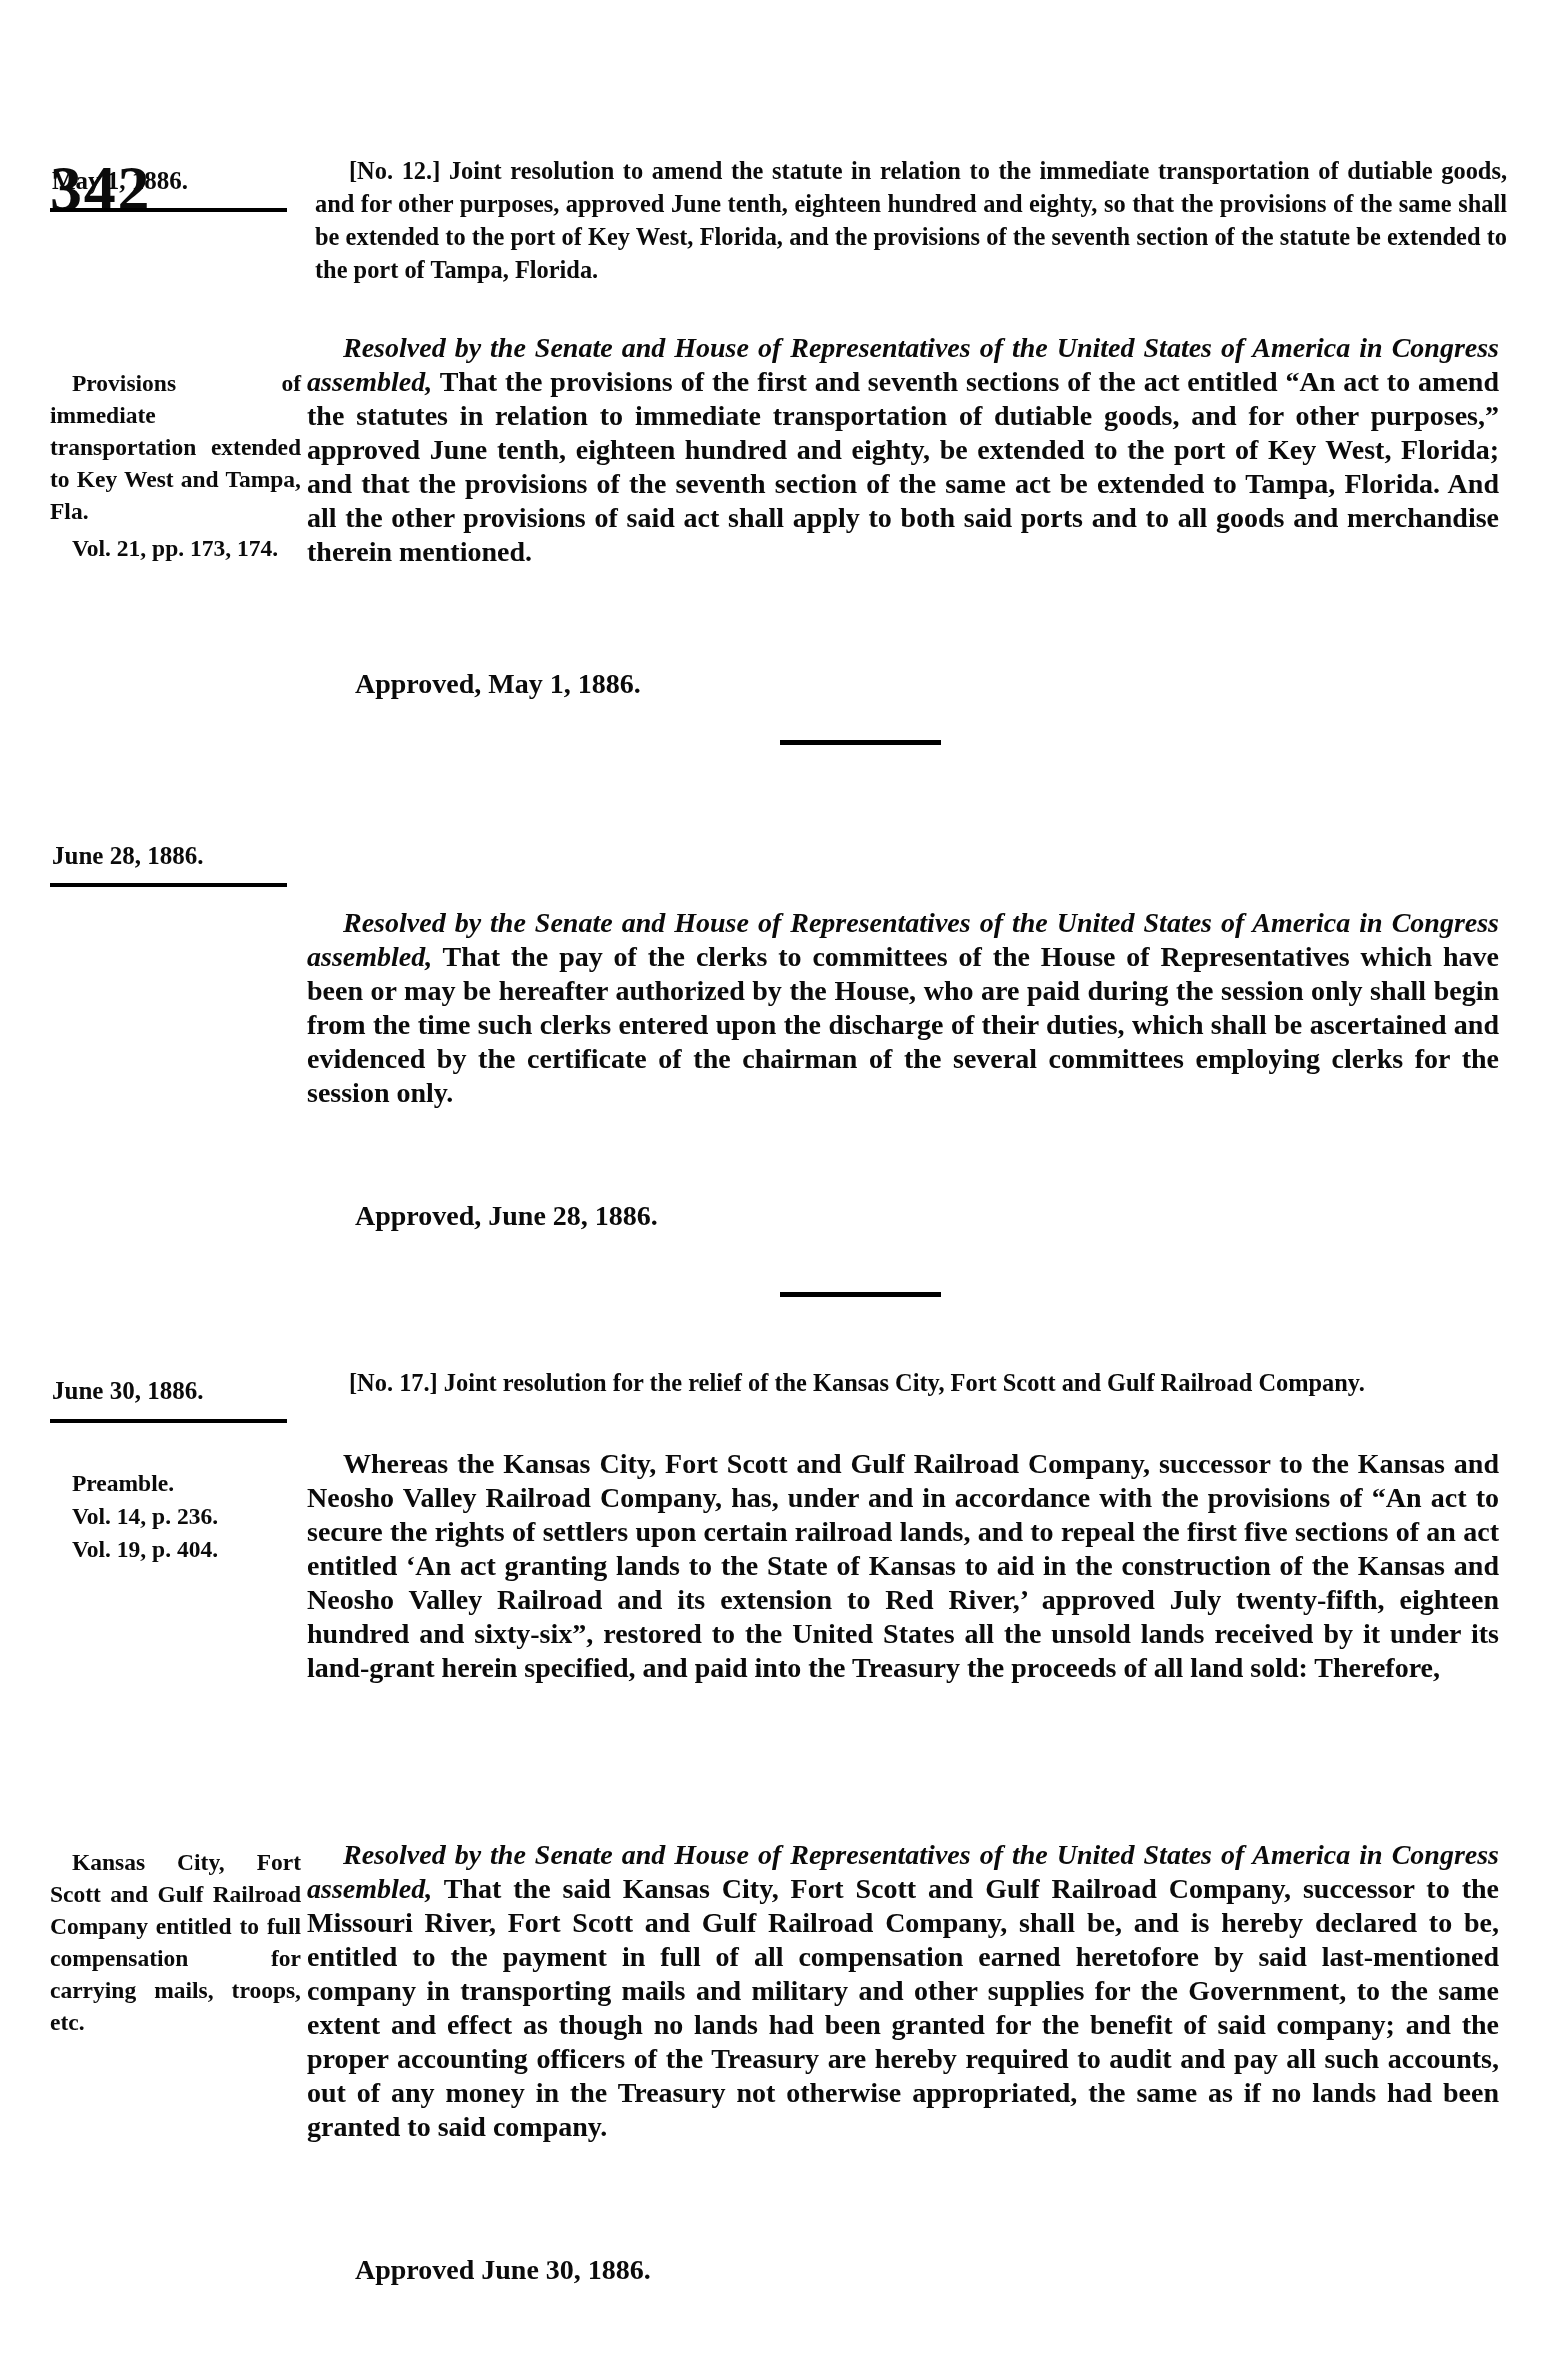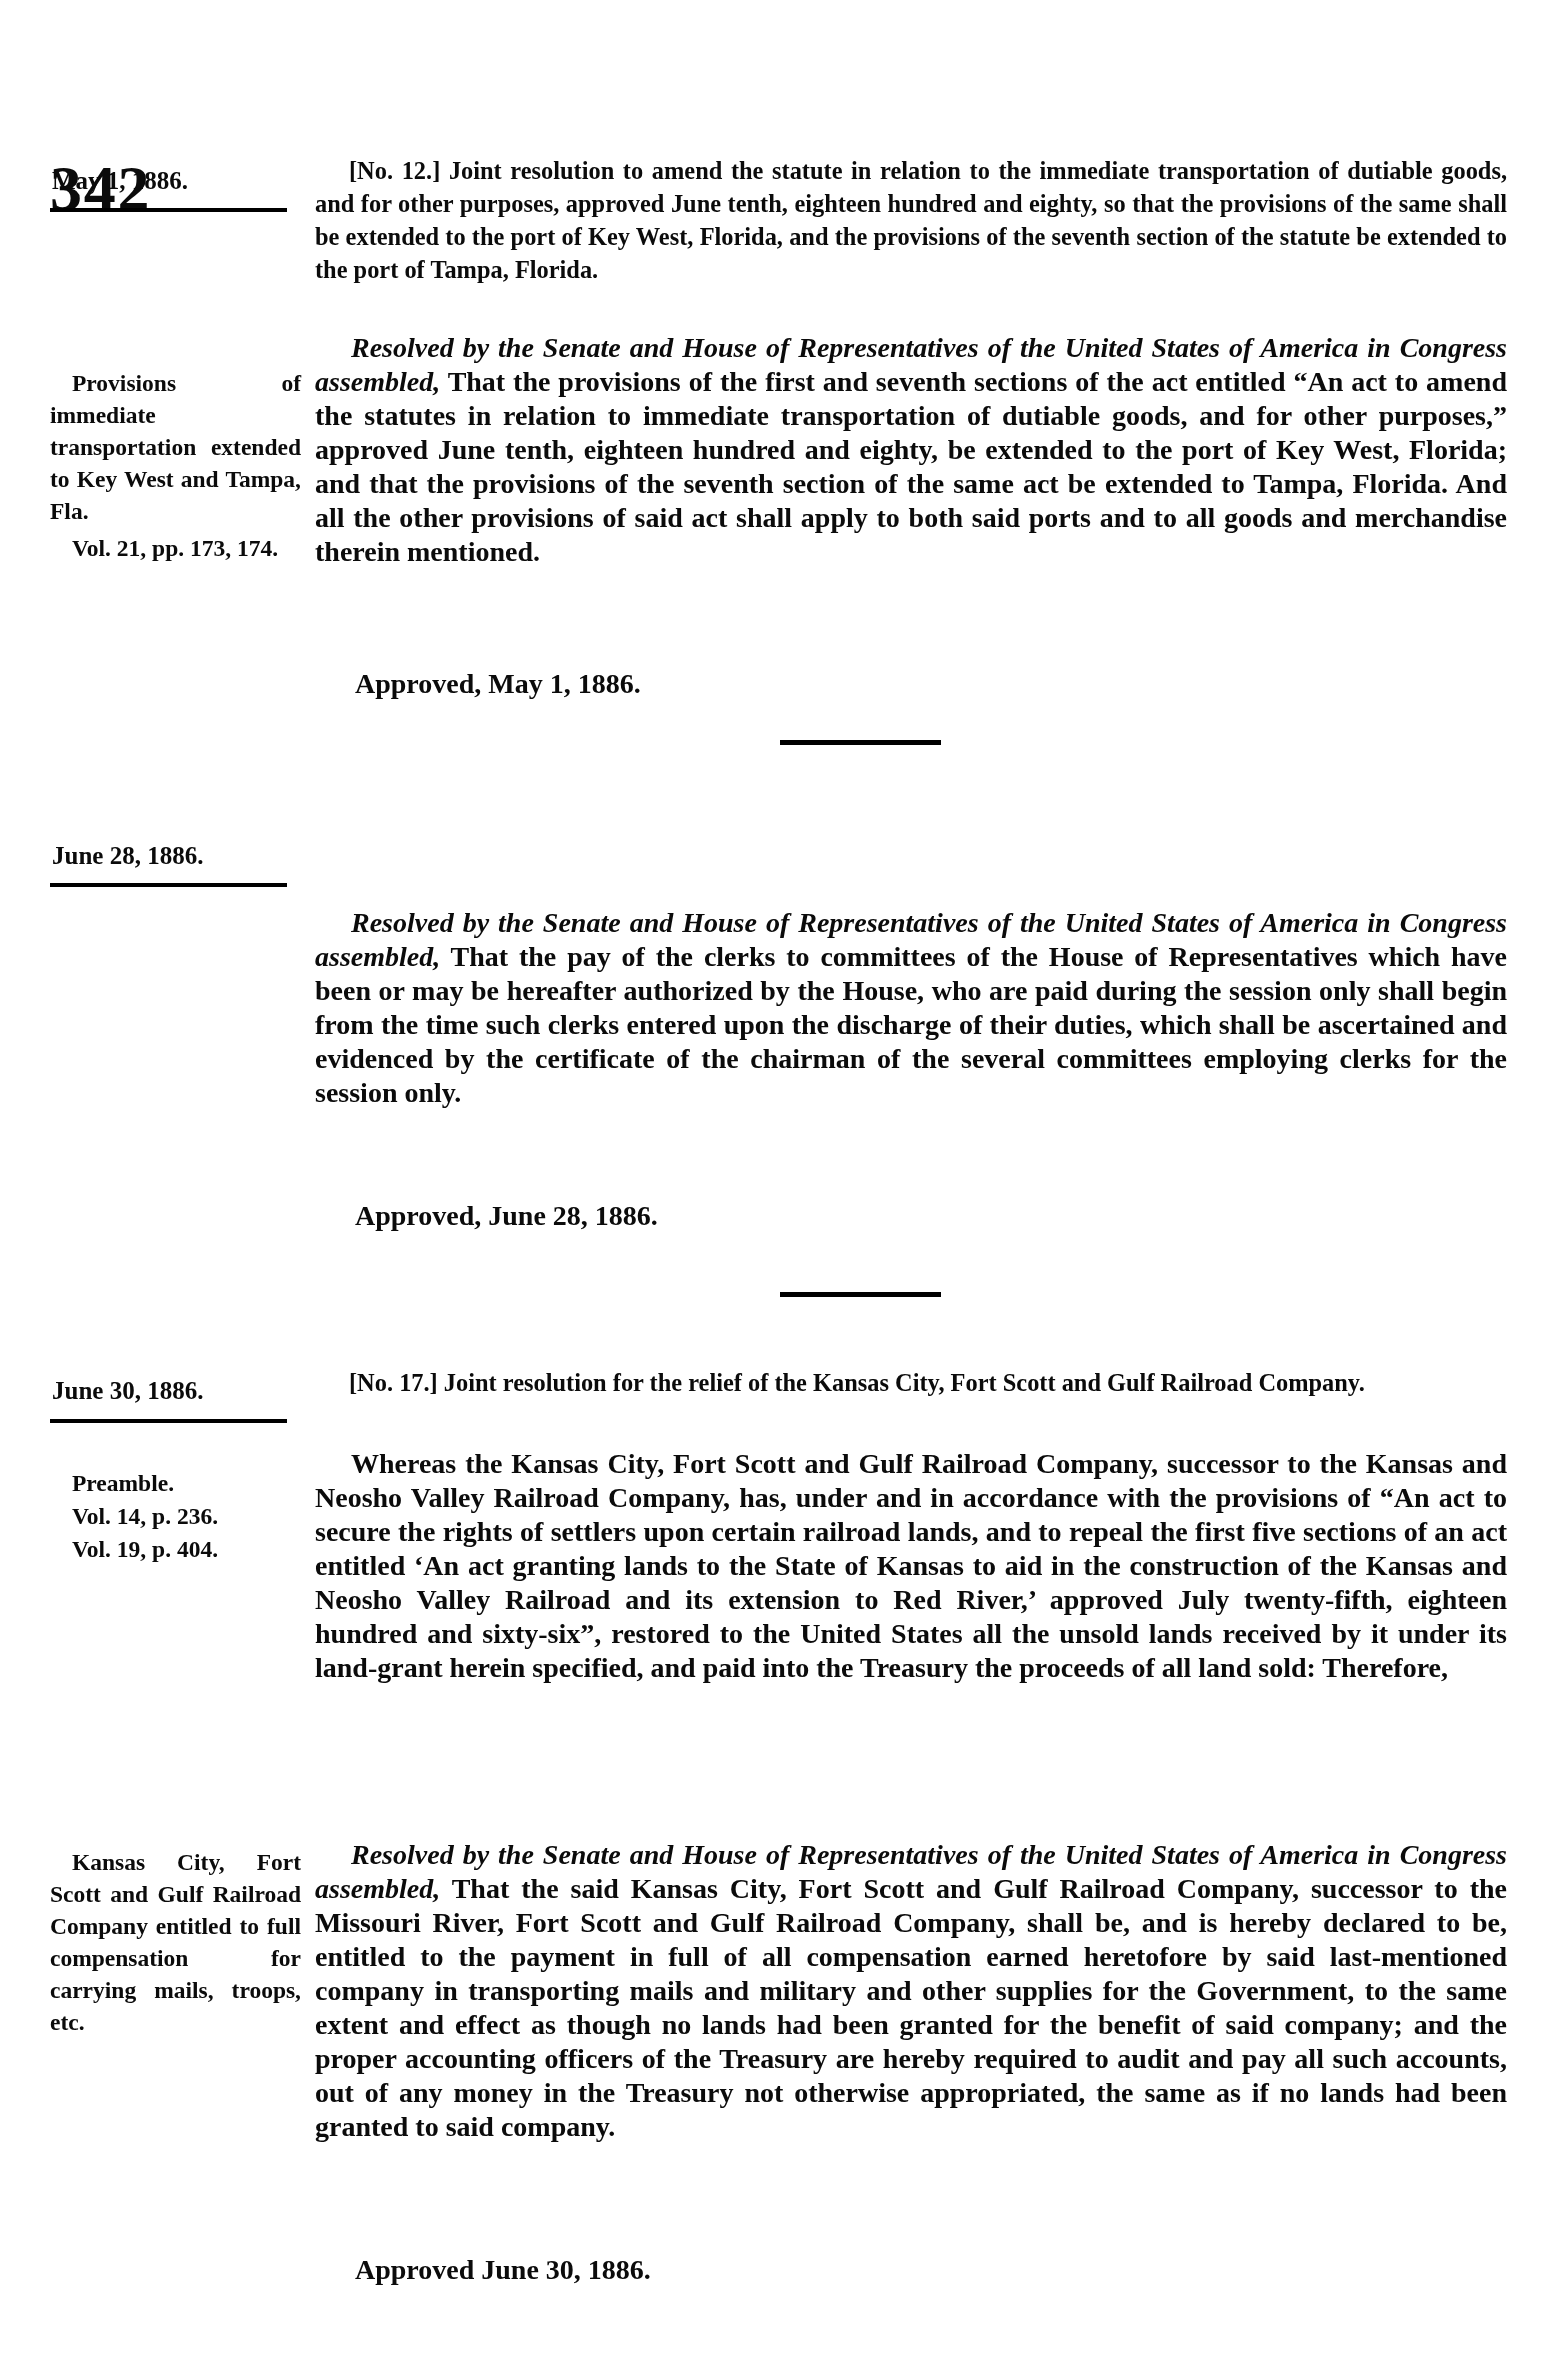--- a/index.html
+++ b/index.html
@@ -54,21 +54,21 @@
     left: 315px;
     width: 1192px;
     font-size: 24.4px;
     line-height: 33px;
     font-weight: bold;
     text-align: justify;
     text-indent: 34px;
   }
 
   .body-par {
-    left: 315px;
+    left: 307px;
     width: 1192px;
     font-size: 28px;
     line-height: 34px;
     font-weight: bold;
     text-align: justify;
     text-indent: 36px;
   }
   .enacting { font-style: italic; }
 
   .approved {

